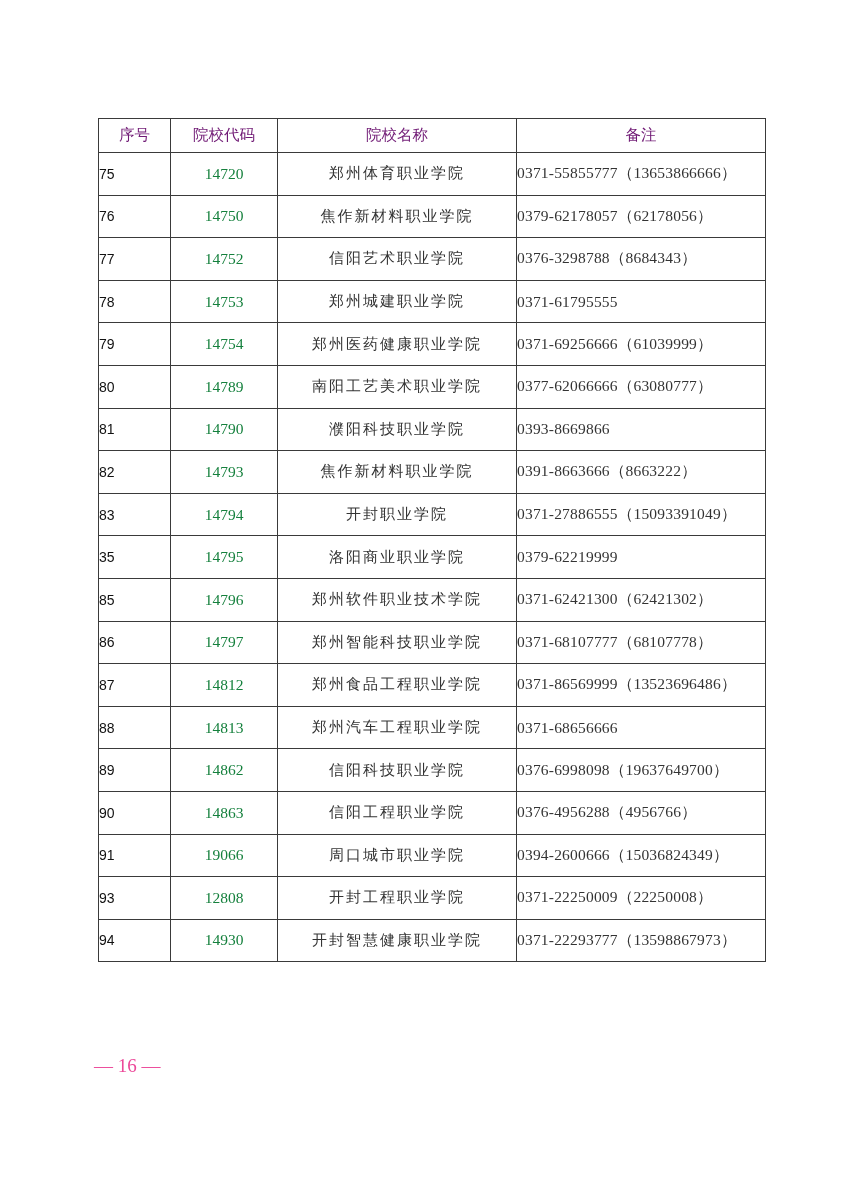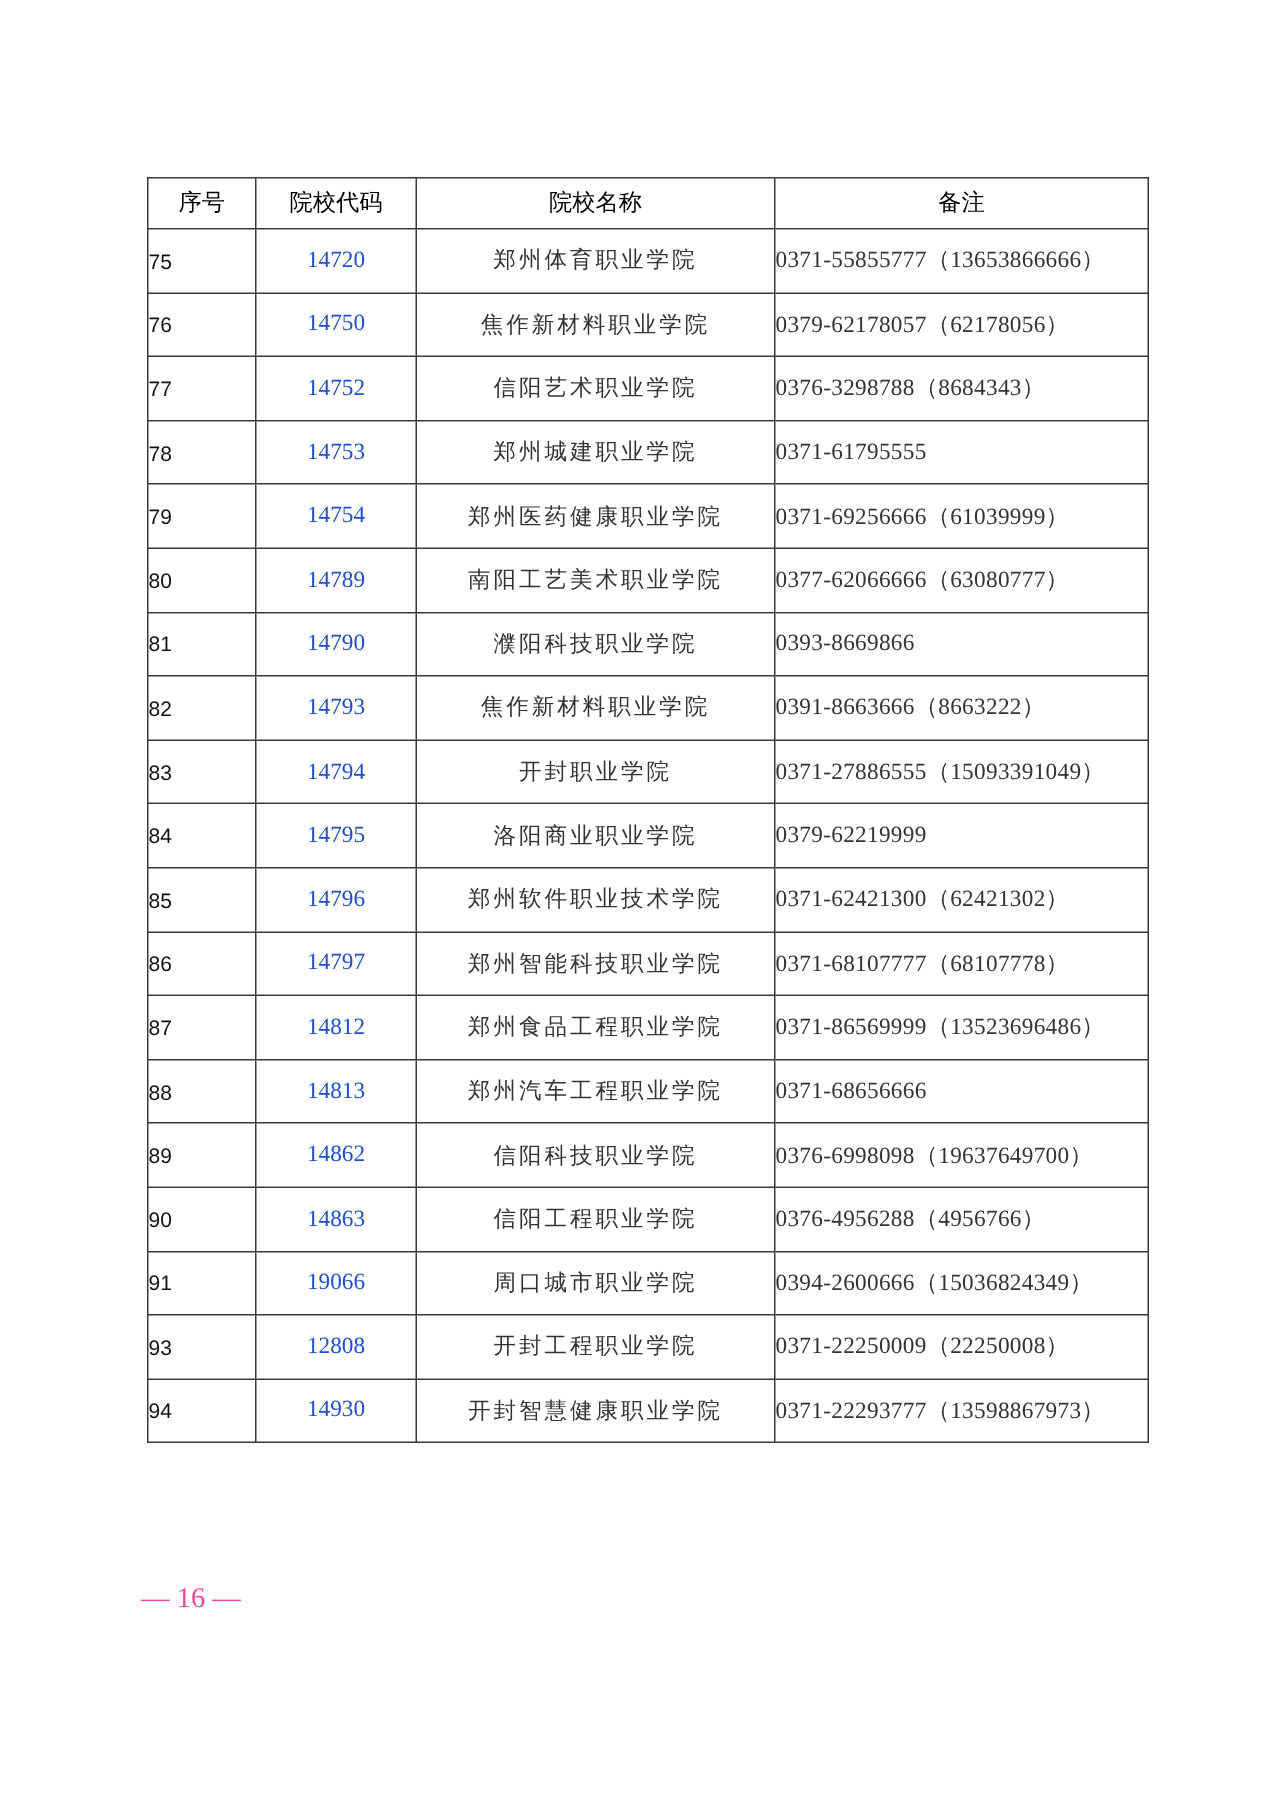--- a/index.html
+++ b/index.html
@@ -38,37 +38,37 @@
       padding: 0;
       vertical-align: middle;
       white-space: nowrap;
       overflow: hidden;
     }
     table.schools thead th {
       height: 33px;
       font-family: "DejaVu Sans", "Liberation Sans", sans-serif;
       font-size: 15.5px;
       font-weight: normal;
-      color: #000000;
+      color: #701a75;
       text-align: center;
     }
     table.schools tbody td {
       height: 41.6px;
     }
     td.seq {
       text-align: left;
       font-family: "Liberation Sans", "DejaVu Sans", sans-serif;
       font-size: 14px;
       color: #111111;
     }
     td.code {
       text-align: center;
       font-family: "Liberation Serif", "DejaVu Serif", serif;
       font-size: 15.5px;
-      color: #1d4ed8;
+      color: #15803d;
       margin-left: 32px;
     }
     td.name {
       text-align: center;
       font-family: "DejaVu Serif", "Liberation Serif", serif;
       font-size: 15px;
       letter-spacing: 2px;
       color: #333333;
     }
     td.note {
@@ -157,21 +157,21 @@
           <td class="name">焦作新材料职业学院</td>
           <td class="note">0391-8663666（8663222）</td>
         </tr>
         <tr>
           <td class="seq">83</td>
           <td class="code">14794</td>
           <td class="name">开封职业学院</td>
           <td class="note">0371-27886555（15093391049）</td>
         </tr>
         <tr>
-          <td class="seq">84</td>
+          <td class="seq">35</td>
           <td class="code">14795</td>
           <td class="name">洛阳商业职业学院</td>
           <td class="note">0379-62219999</td>
         </tr>
         <tr>
           <td class="seq">85</td>
           <td class="code">14796</td>
           <td class="name">郑州软件职业技术学院</td>
           <td class="note">0371-62421300（62421302）</td>
         </tr>

